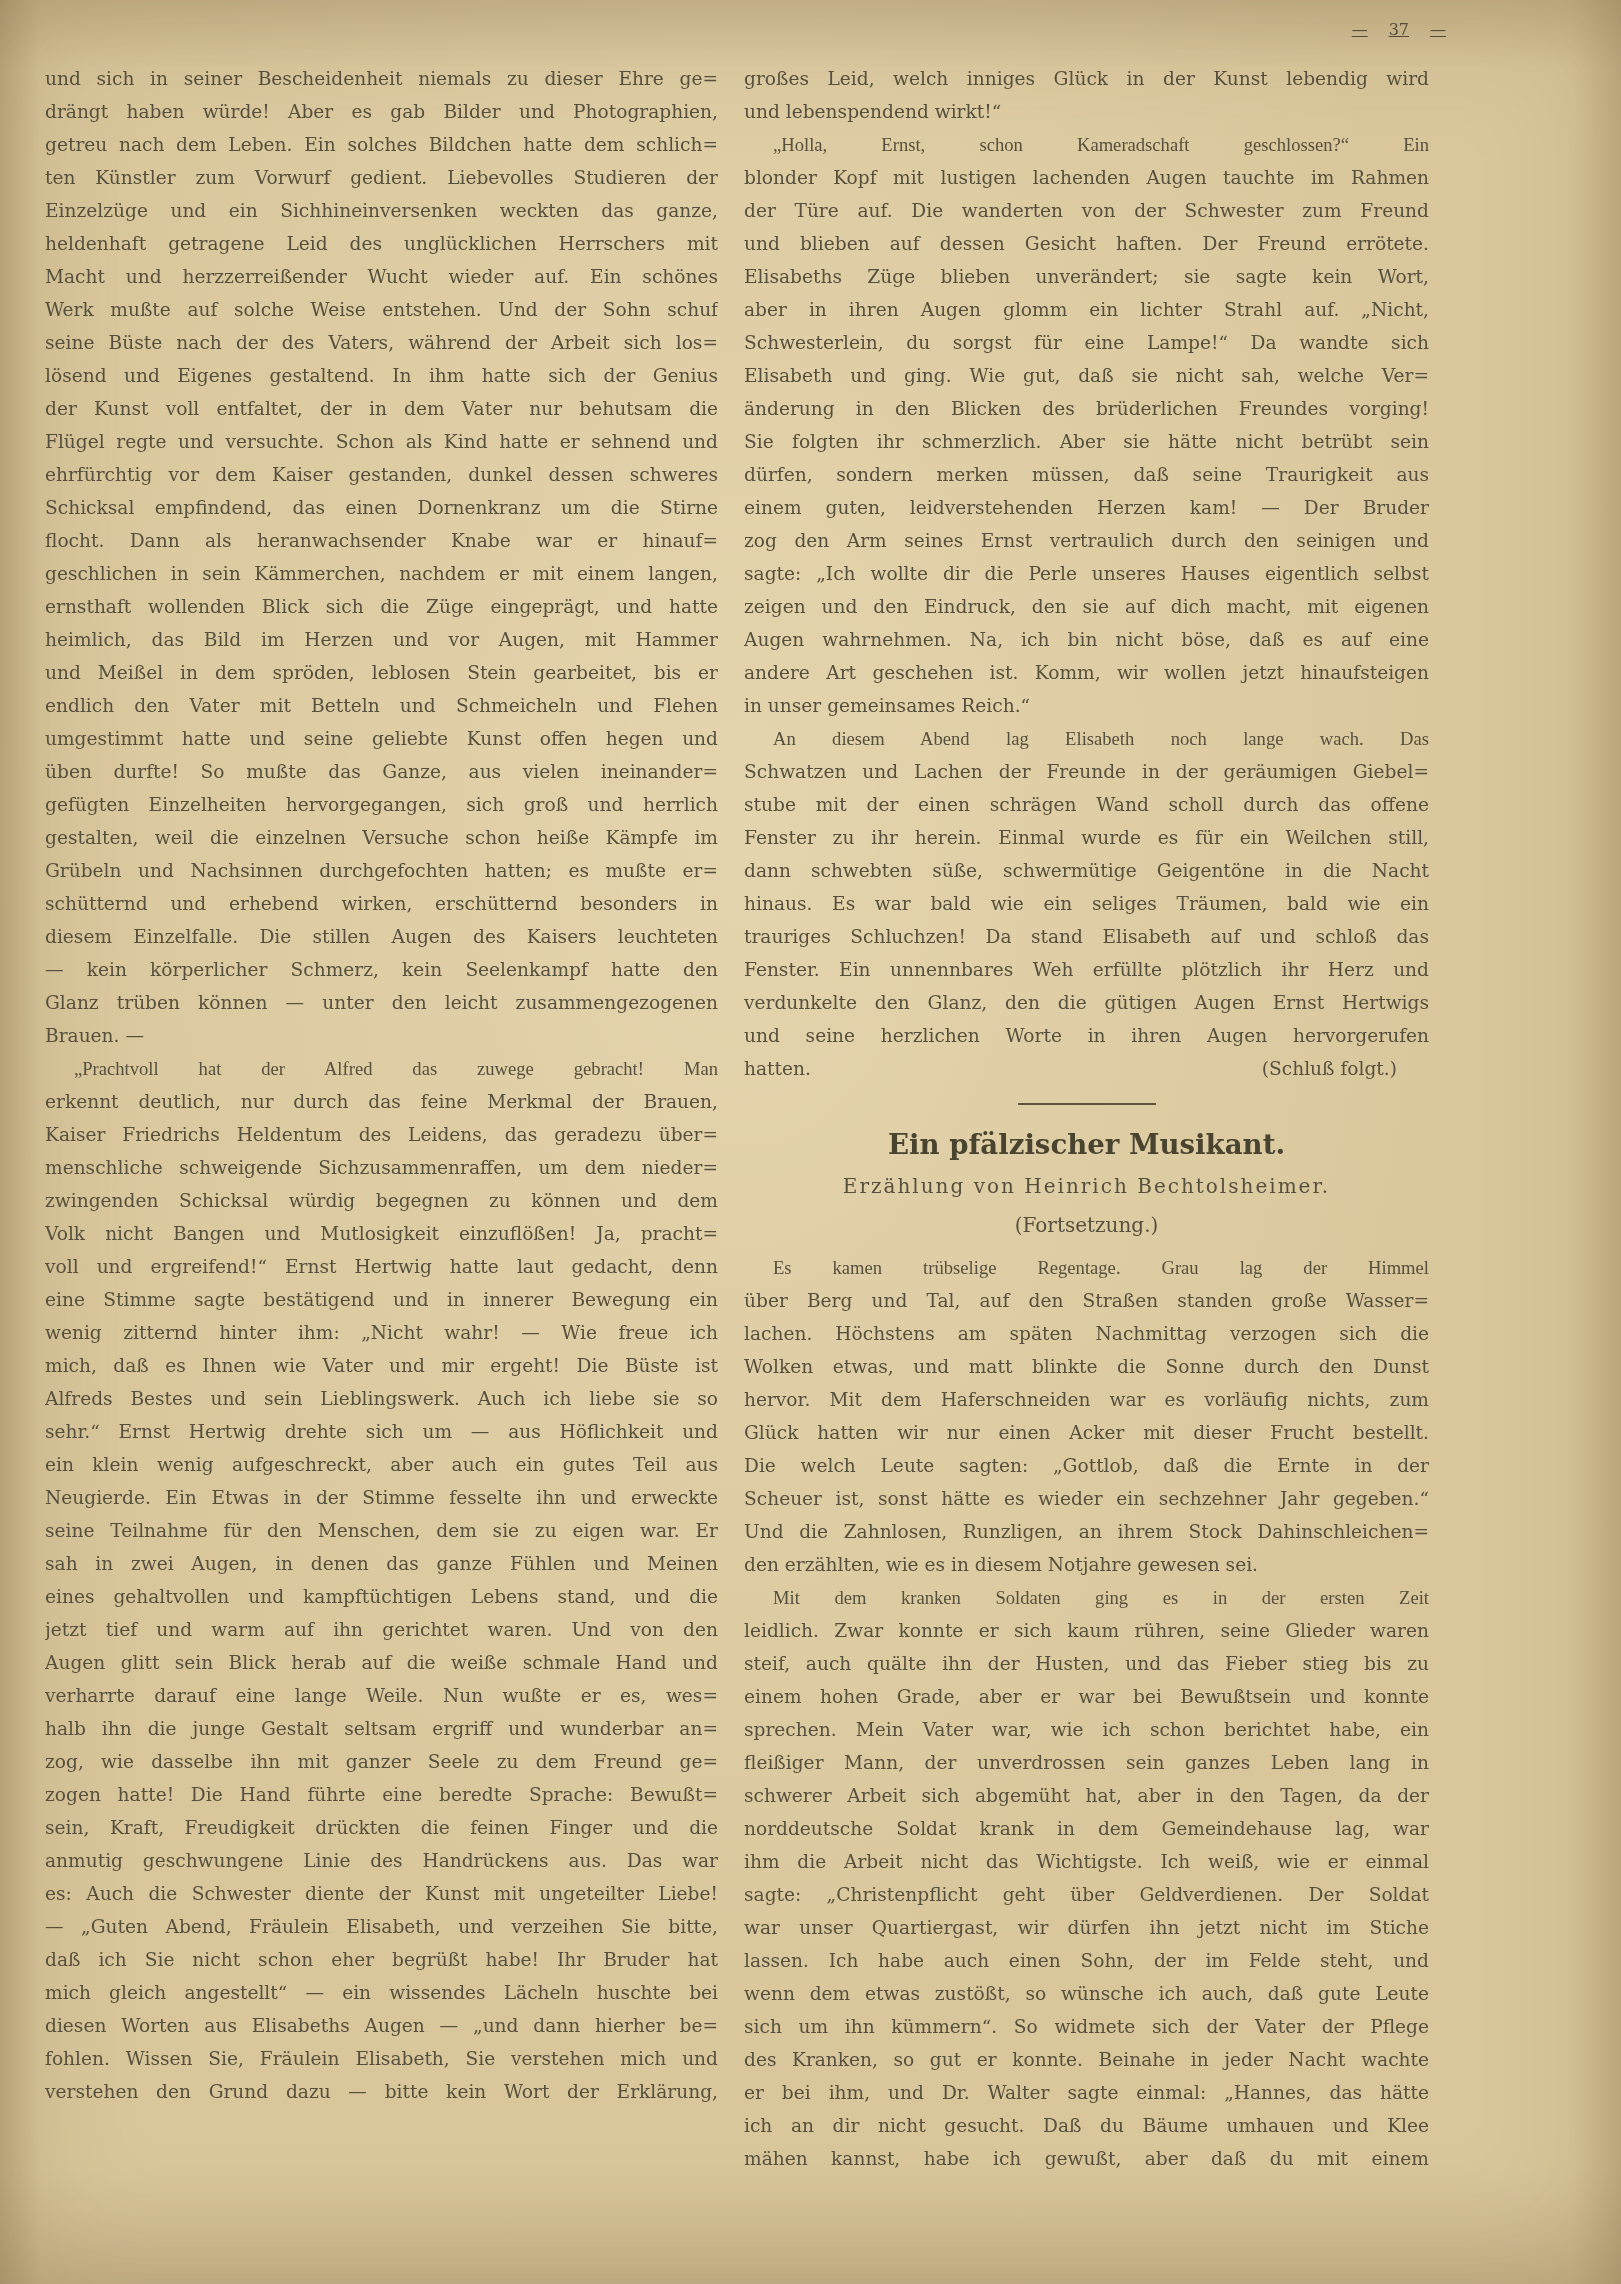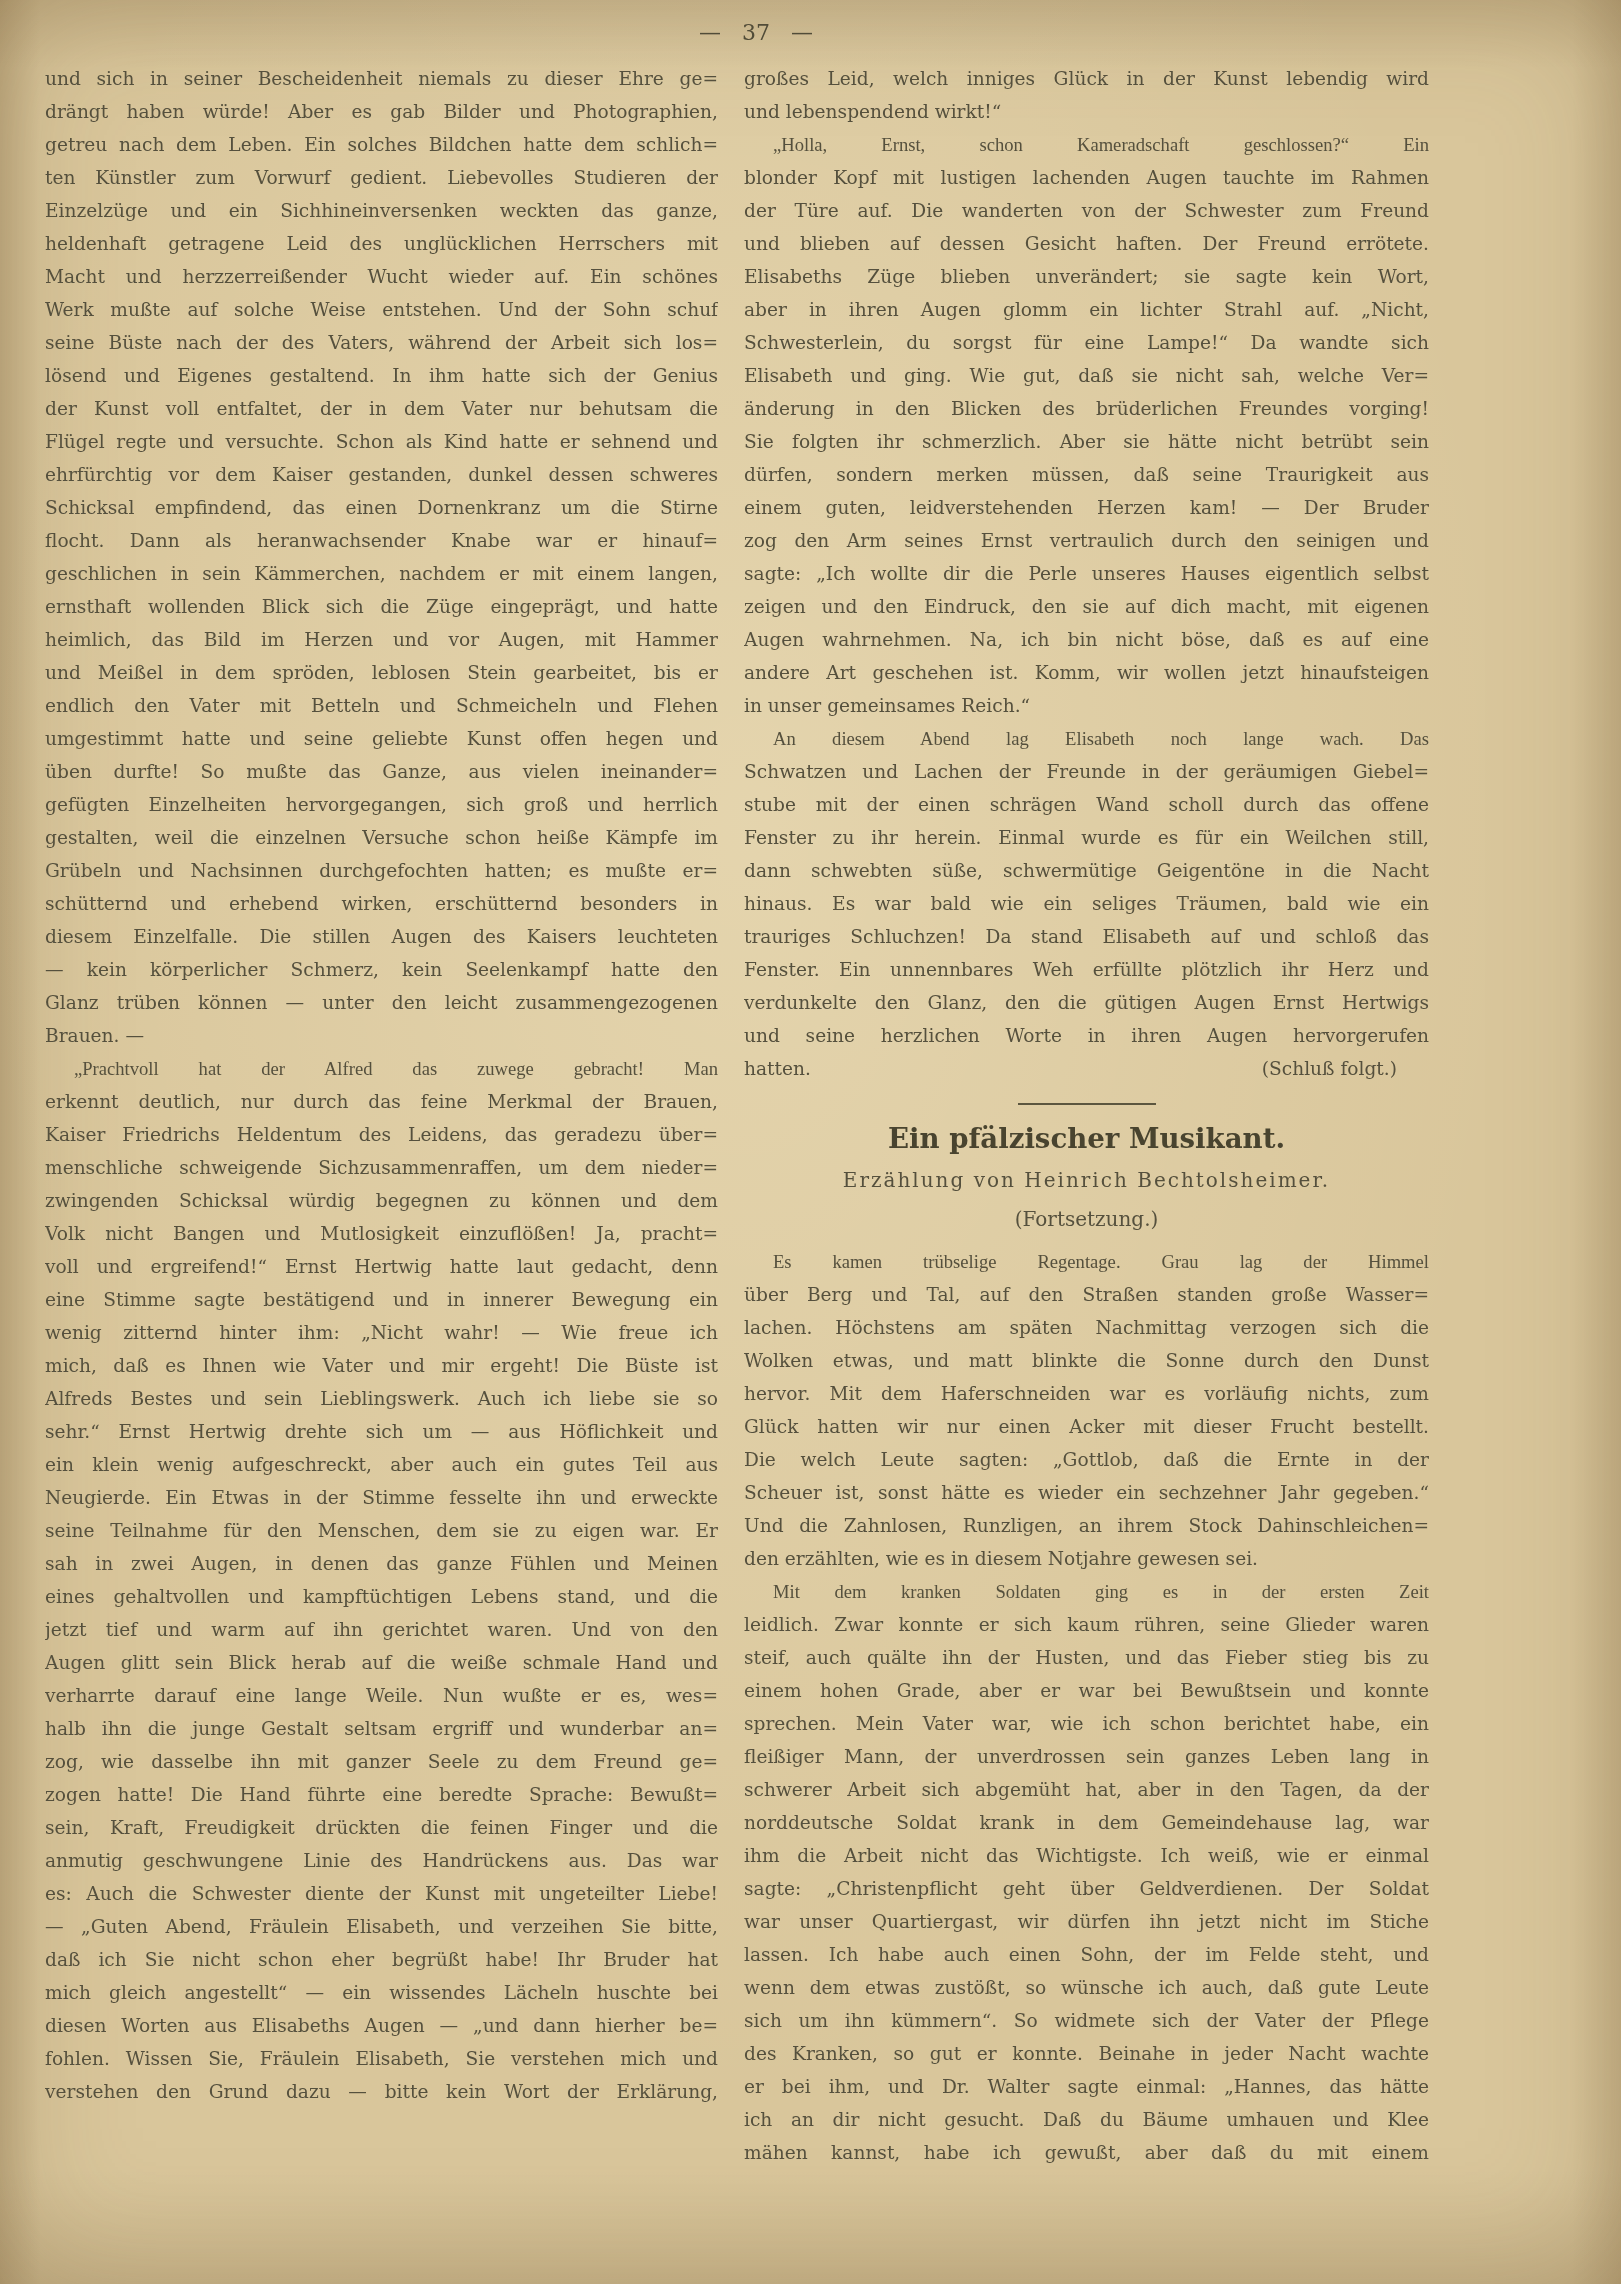--- a/index.html
+++ b/index.html
@@ -13,21 +13,21 @@
     background:
       radial-gradient(ellipse at 46% 36%, rgba(255,246,216,0.30), rgba(255,246,216,0) 62%),
       linear-gradient(90deg, rgba(110,82,44,0.20) 0%, rgba(110,82,44,0) 2.5%, rgba(110,82,44,0) 97%, rgba(110,82,44,0.16) 100%),
       linear-gradient(180deg, rgba(110,82,44,0.14) 0%, rgba(110,82,44,0) 3%, rgba(110,82,44,0) 95%, rgba(110,82,44,0.12) 100%),
       #d9c69b;
     box-shadow: inset 0 0 130px rgba(104,78,40,0.28);
     color:#55503d;
   }
   .page-header{
     position:absolute;top:19.5px;left:45px;width:1422px;
-    text-align:center;font-size:22px;color:#514c38;
+    text-align:right;font-size:16px;color:#514c38;text-decoration:underline;
   }
   .page-header .dash{margin:0 21px;}
   .col{
     position:absolute;top:62px;
     font-size:18.6px;line-height:33px;
     color:#55503d;
   }
   .col-left{left:45px;width:673px;}
   .col-right{left:744px;width:685px;}
   .para{margin:0;}
@@ -40,21 +40,21 @@
   .tline.endline{text-align-last:left;}
   .closing-row{
     display:flex;justify-content:space-between;
     height:33px;padding-right:32px;box-sizing:border-box;
   }
   .section-rule{
     width:138px;height:2.4px;background:#5c563f;
     margin:18px auto 0 auto;border:none;
   }
   .story-title{
-    margin:15px 0 0 0;text-align:center;
+    margin:21px 0 0 0;text-align:center;
     font-size:27.6px;line-height:37px;font-weight:bold;color:#49442f;
   }
   .story-byline{
     margin:9.7px 0 0 0;text-align:center;
     font-size:20px;line-height:27.6px;letter-spacing:2px;color:#55503d;
   }
   .story-note{
     margin:11.3px 0 0 0;text-align:center;
     font-size:20px;line-height:27.6px;color:#55503d;
   }

